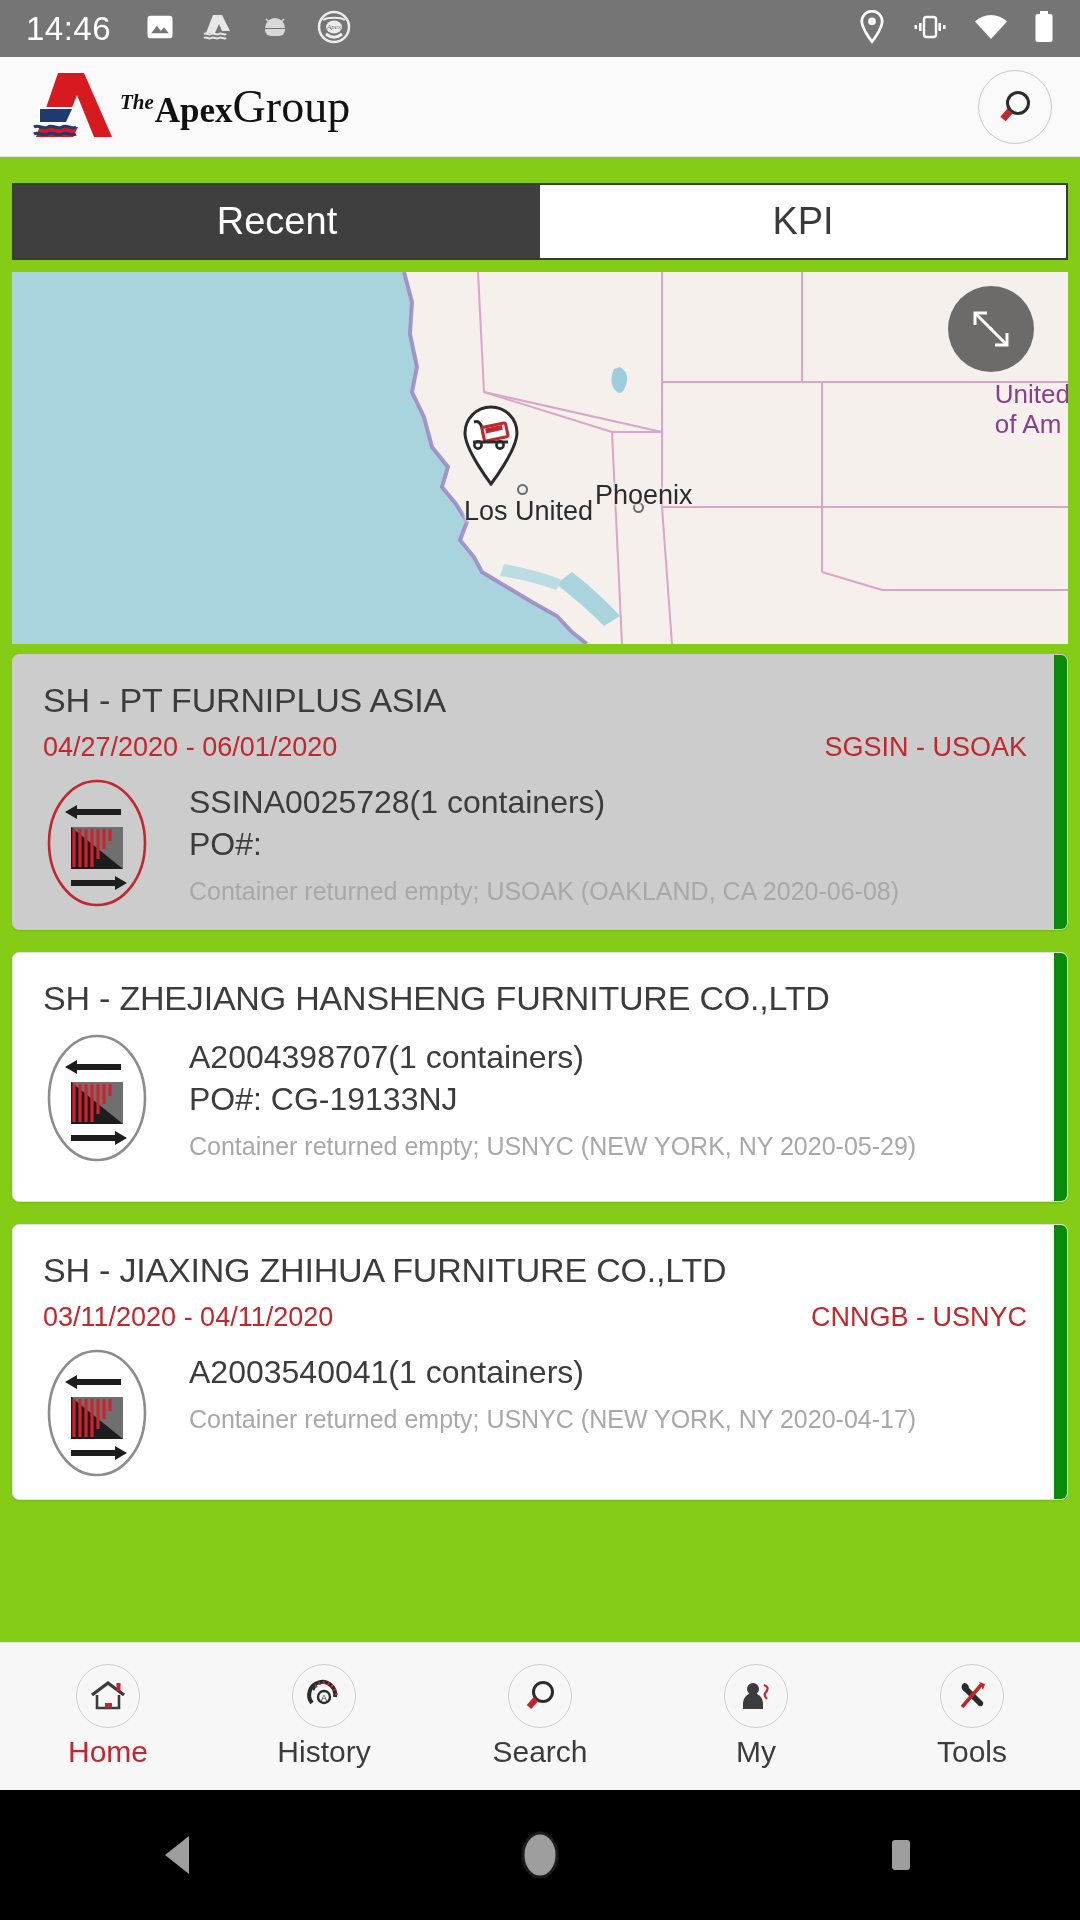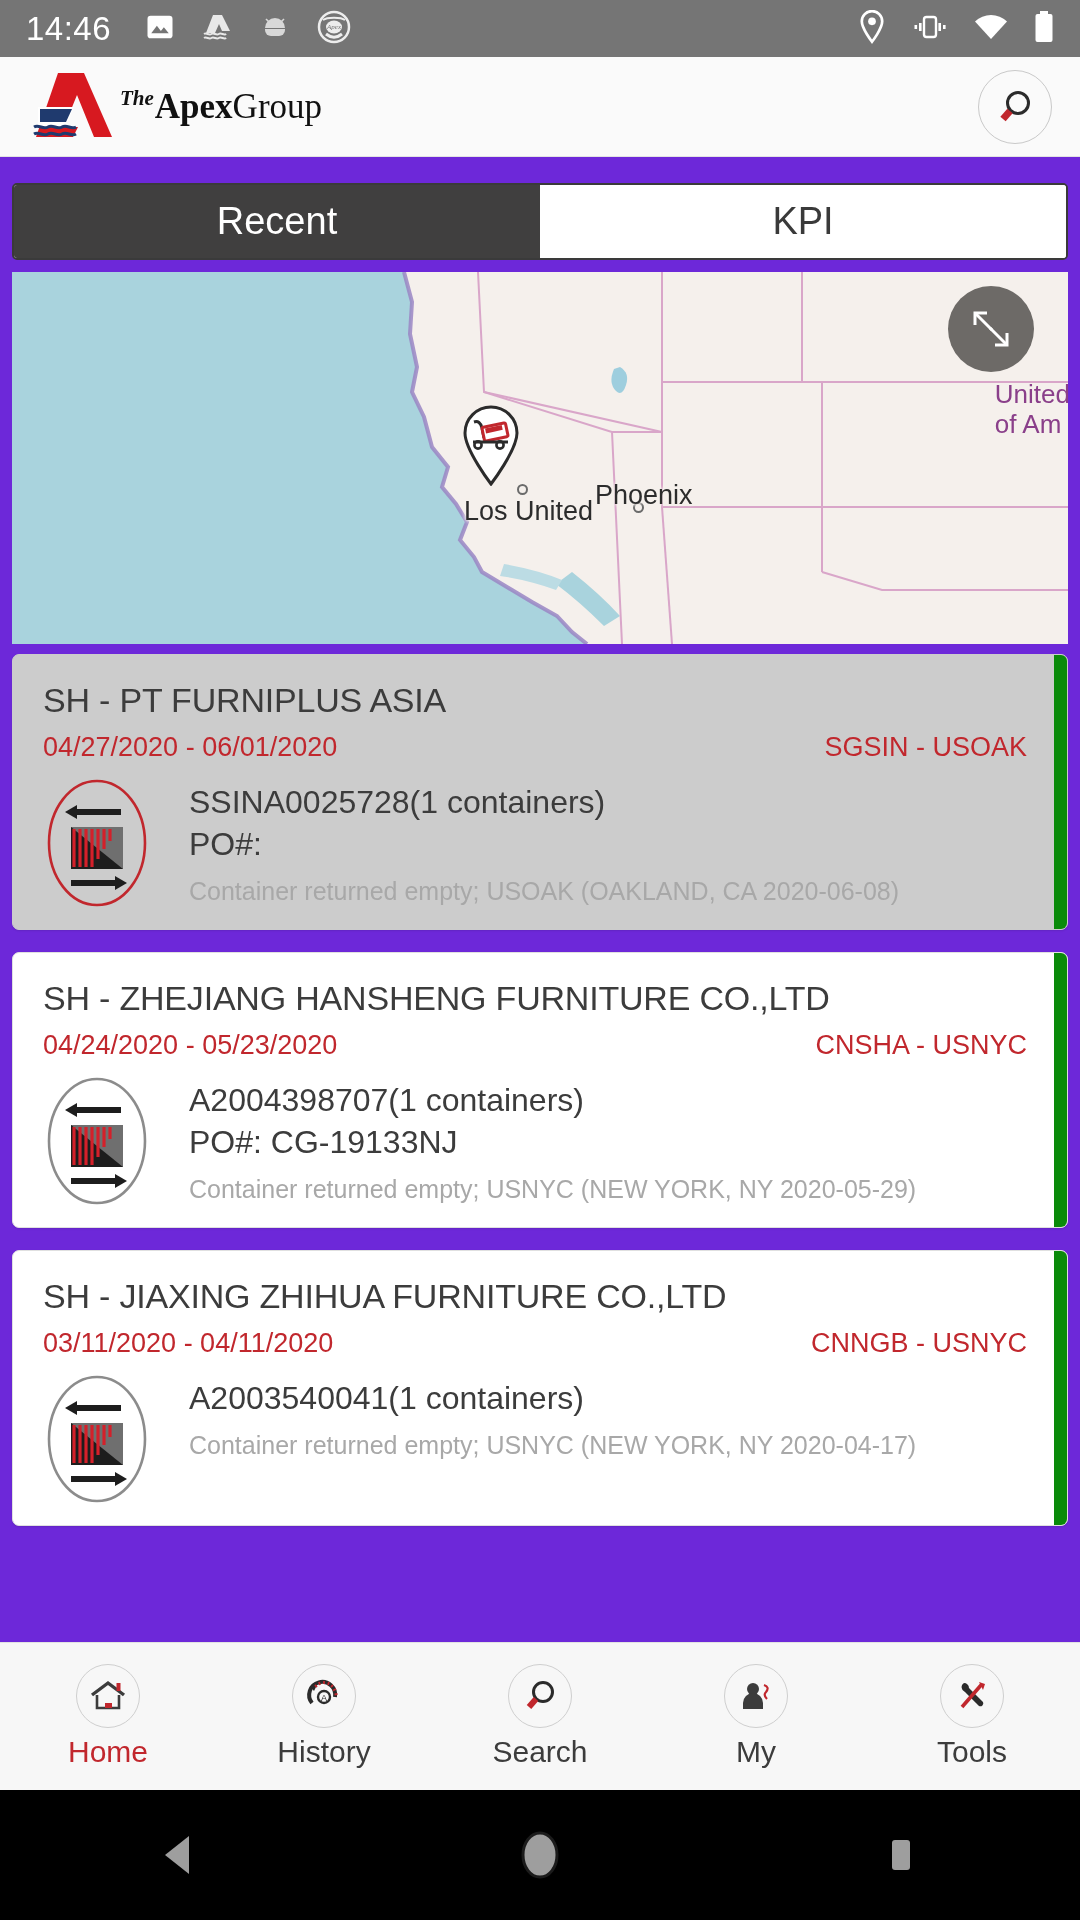--- a/index.html
+++ b/index.html
@@ -1,21 +1,21 @@
 <!DOCTYPE html>
 <html><head>
 <meta charset="utf-8">
 <style>
   * { margin:0; padding:0; box-sizing:border-box; }
   html, body {
     width:1080px; height:1920px;
     font-family:"Liberation Sans", sans-serif;
     background:#ffffff; overflow:hidden;
   }
-  #app { position:relative; width:1080px; height:1920px; background:#6d28d9; }
+  #app { position:relative; width:1080px; height:1920px; background:#84cc16; }
 
   
   .statusbar{
     position:absolute; left:0; top:0; width:1080px; height:57px;
     background:#757575; display:flex; align-items:center;
     padding:0 26px; color:#fff;
   }
   .clock{ font-size:33px; letter-spacing:.5px; color:#ffffff; }
   .sb-left-icons{ display:flex; align-items:center; gap:26px; margin-left:34px; }
   .sb-right-icons{ margin-left:auto; display:flex; align-items:center; gap:26px; }
@@ -26,31 +26,31 @@
     position:absolute; left:0; top:57px; width:1080px; height:100px;
     background:#fafafa; border-bottom:1px solid #e3e3e3;
     display:flex; align-items:center; padding:0 28px;
   }
   .logo-wrap{ display:flex; align-items:center; }
   .logo-mark{ width:92px; height:72px; }
   .logo-text{ font-size:34px; line-height:1; display:flex; align-items:baseline; }
   .logo-the{ font-family:"Liberation Serif", serif; font-style:italic; font-size:21px;
              font-weight:700; margin-right:1px; position:relative; top:-13px; color:#111; }
   .logo-apex{ font-family:"Liberation Serif", serif; font-weight:700; color:#111; font-size:35px;}
-  .logo-group{ font-family:"Liberation Serif", serif; font-weight:400; color:#111; font-size:35px;}
+  .logo-group{ font-family:"Liberation Serif", serif; font-weight:400; color:#111; font-size:46px;}
   .search-btn{
     margin-left:auto; width:74px; height:74px; border-radius:50%;
     border:1.5px solid #c9c9c9; background:#fafafa;
     display:flex; align-items:center; justify-content:center;
   }
 
   
   .tabbar{
     position:absolute; left:12px; top:183px; width:1056px; height:77px;
-    display:flex; border:2px solid #3a3a3a; border-radius:5px; overflow:hidden;
+    display:flex; border:2px solid #3a3a3a; border-radius:0; overflow:hidden;
     background:#fff;
   }
   .tab{
     flex:1; display:flex; align-items:center; justify-content:center;
     font-size:38px; color:#3a3a3a; background:#ffffff;
   }
   .tab.active{ background:#403f3f; color:#ffffff; }
 
   
   .map{
@@ -319,24 +319,20 @@
           <div class="bl-no">SSINA0025728(1 containers)</div>
           <div class="po-no">PO#:</div>
           <div class="status-txt">Container returned empty; USOAK (OAKLAND, CA  2020-06-08)</div>
         </div>
       </div>
     </div>
 
     <div class="card">
       <div class="stripe"></div>
       <div class="card-title">SH - ZHEJIANG HANSHENG FURNITURE CO.,LTD</div>
-      <div class="card-row2">
-        <div class="card-dates">04/24/2020 - 05/23/2020</div>
-        <div class="card-route">CNSHA - USNYC</div>
-      </div>
       <div class="card-body">
         <div class="cont-icon">
           <svg width="104" height="128" viewBox="0 0 104 128">
             <ellipse cx="52" cy="64" rx="48" ry="62" fill="none" stroke="#8c8c8c" stroke-width="2.6"></ellipse>
             <g>
               <line x1="26" y1="33" x2="76" y2="33" stroke="#1d1d1d" stroke-width="6"></line>
               <path d="M32 26 L20 33 L32 40z" fill="#1d1d1d"></path>
               <rect x="26" y="48" width="52" height="42" fill="#1d1d1d"></rect>
               <path d="M26 48 h52 v42 z" fill="#6f6f6f"></path>
               <g stroke="#d4202a" stroke-width="3.2">

